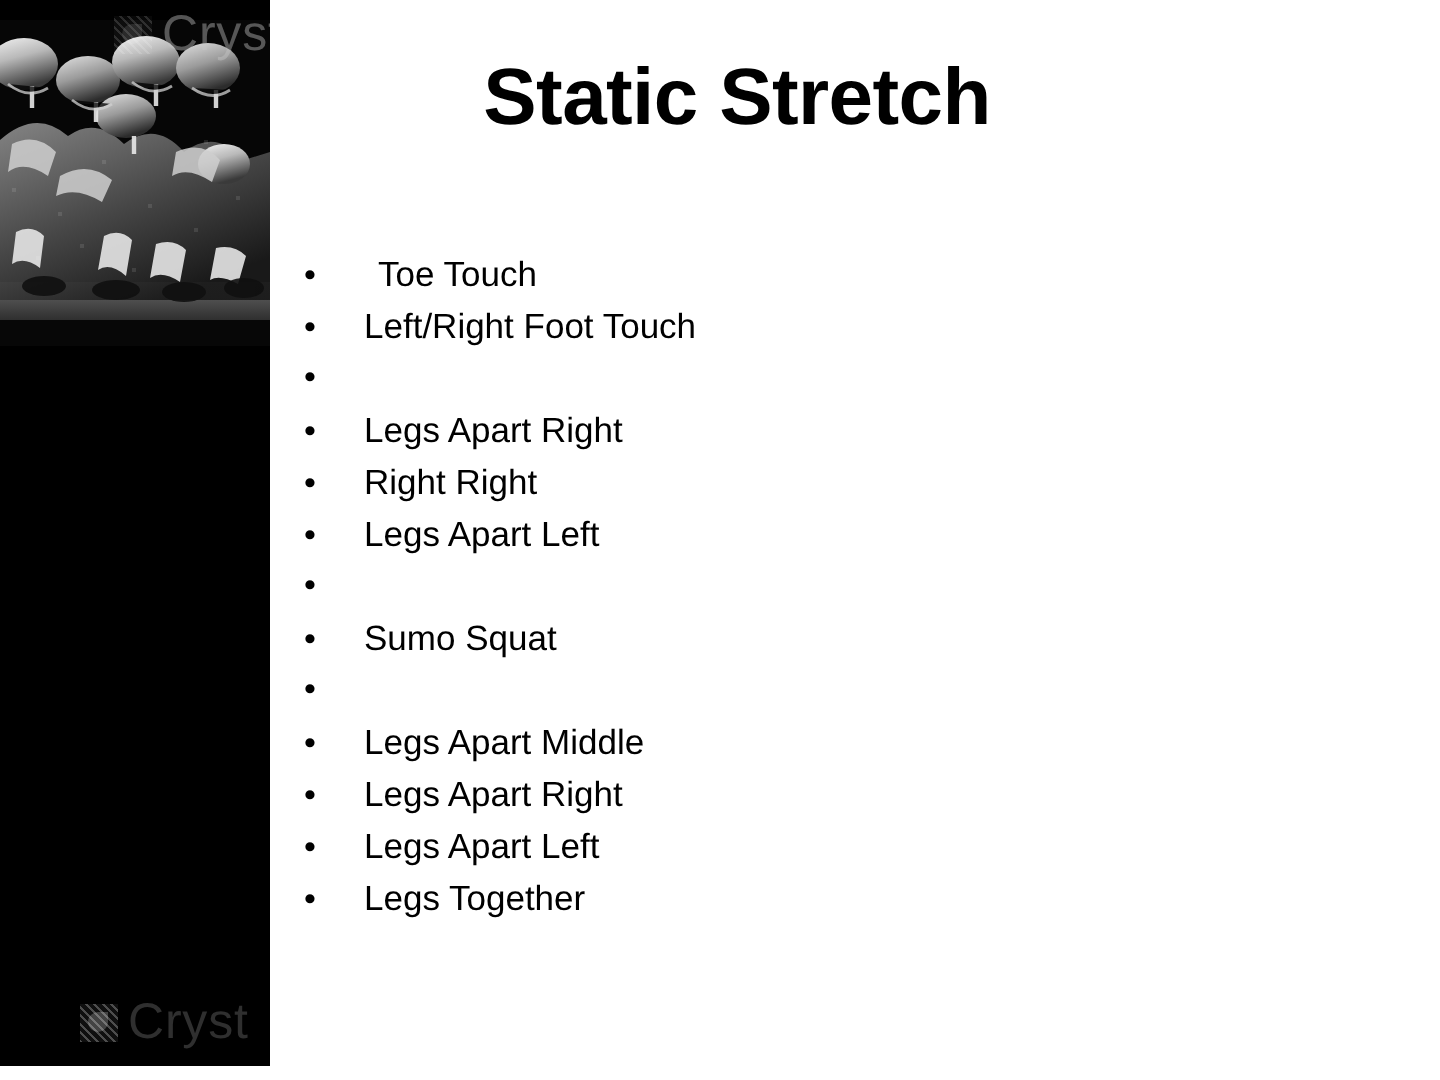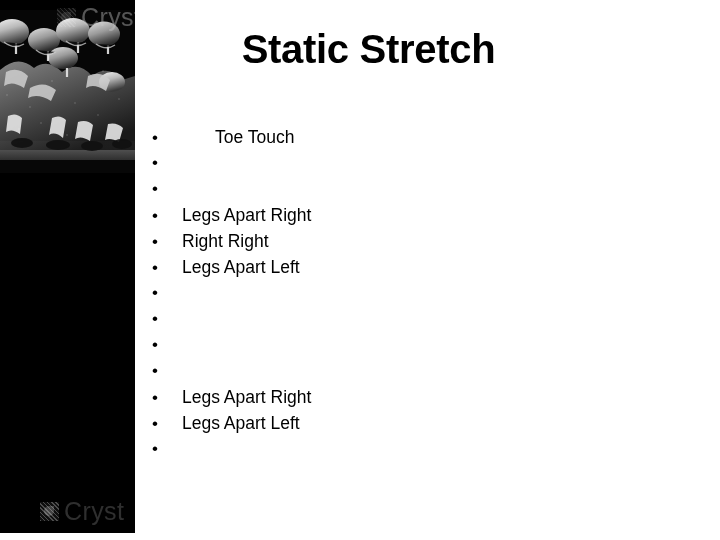--- a/index.html
+++ b/index.html
@@ -119,21 +119,21 @@
     font-size: 17px;
     line-height: 26px;
     color: #000000;
   }
   .bullet-label {
     font-size: 17.5px;
     line-height: 26px;
     color: #000000;
     white-space: nowrap;
   }
-  .bullet-row.indented .bullet-label { padding-left: 7px; margin-left: 26px; }
+  .bullet-row.indented .bullet-label { padding-left: 7px; }
 </style>
 </head>
 <body>
 
 <div id="slide">
 
   <div class="left-panel">
 
     <div class="photo">
       <svg width="135" height="163" viewBox="0 0 135 163">
@@ -237,20 +237,21 @@
 
   <div class="title">Static Stretch</div>
 
   <div class="bullets">
     <div class="bullet-row indented">
       <span class="bullet-mark">•</span>
       <span class="bullet-label">Toe Touch</span>
     </div>
     <div class="bullet-row">
       <span class="bullet-mark">•</span>
+      <span class="bullet-label">Left/Right Foot Touch</span>
     </div>
     <div class="bullet-row">
       <span class="bullet-mark">•</span>
     </div>
     <div class="bullet-row">
       <span class="bullet-mark">•</span>
       <span class="bullet-label">Legs Apart Right</span>
     </div>
     <div class="bullet-row">
       <span class="bullet-mark">•</span>
@@ -258,33 +259,36 @@
     </div>
     <div class="bullet-row">
       <span class="bullet-mark">•</span>
       <span class="bullet-label">Legs Apart Left</span>
     </div>
     <div class="bullet-row">
       <span class="bullet-mark">•</span>
     </div>
     <div class="bullet-row">
       <span class="bullet-mark">•</span>
-    </div>
-    <div class="bullet-row">
-      <span class="bullet-mark">•</span>
-    </div>
-    <div class="bullet-row">
-      <span class="bullet-mark">•</span>
+      <span class="bullet-label">Sumo Squat</span>
+    </div>
+    <div class="bullet-row">
+      <span class="bullet-mark">•</span>
+    </div>
+    <div class="bullet-row">
+      <span class="bullet-mark">•</span>
+      <span class="bullet-label">Legs Apart Middle</span>
     </div>
     <div class="bullet-row">
       <span class="bullet-mark">•</span>
       <span class="bullet-label">Legs Apart Right</span>
     </div>
     <div class="bullet-row">
       <span class="bullet-mark">•</span>
       <span class="bullet-label">Legs Apart Left</span>
     </div>
     <div class="bullet-row">
       <span class="bullet-mark">•</span>
+      <span class="bullet-label">Legs Together</span>
     </div>
   </div>
 
 </div>
 
 </body></html>

